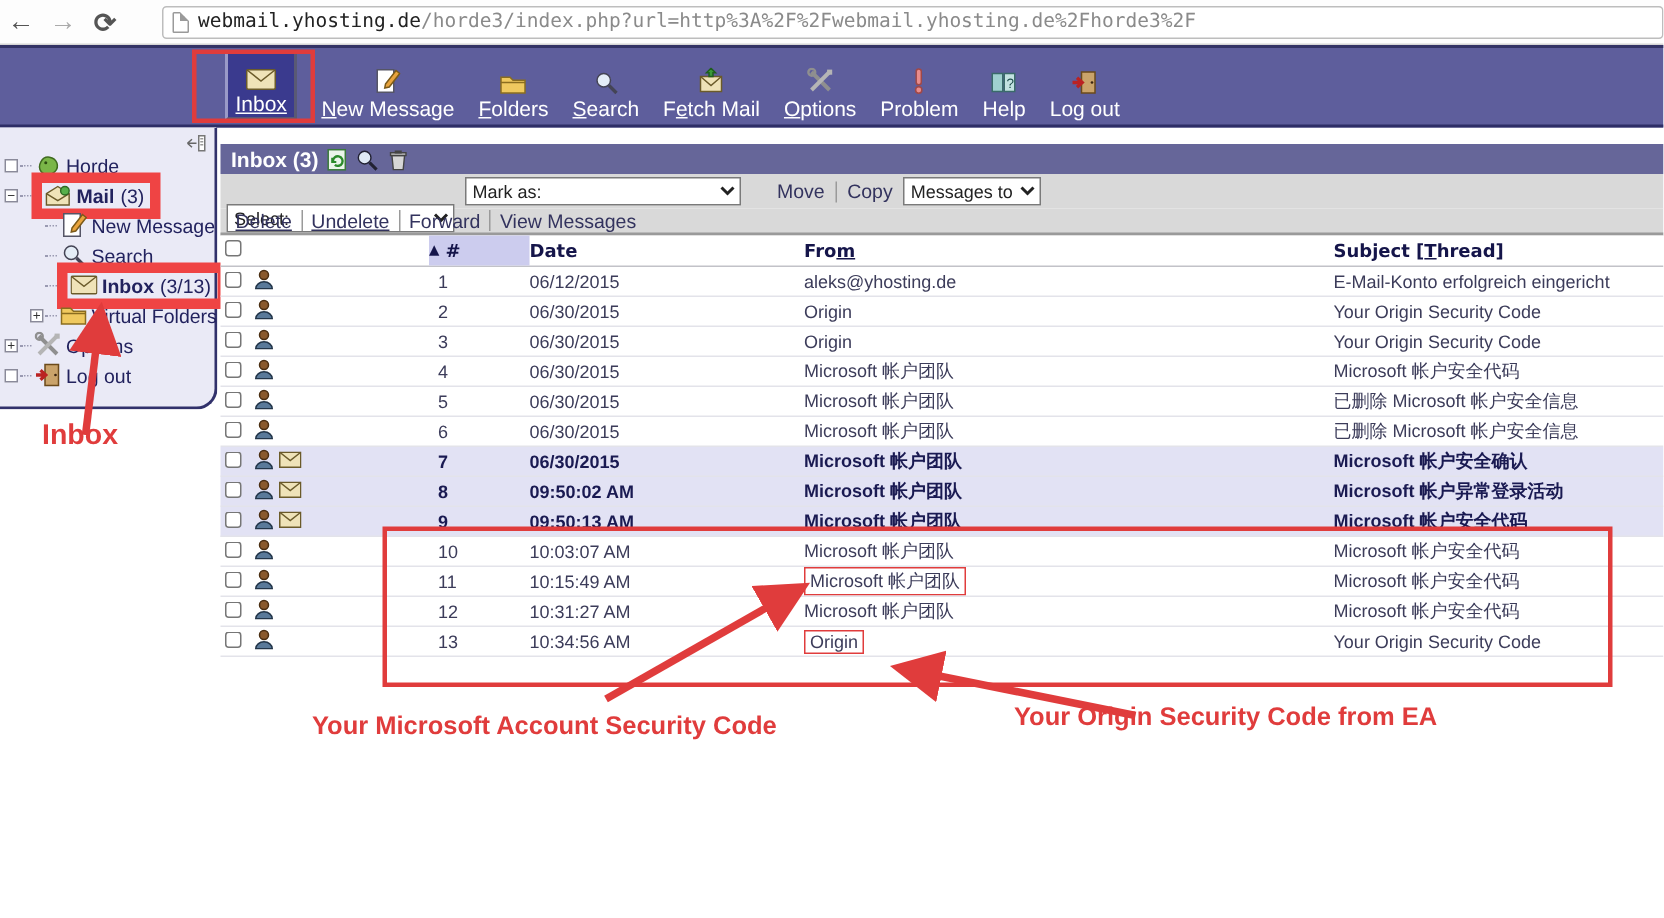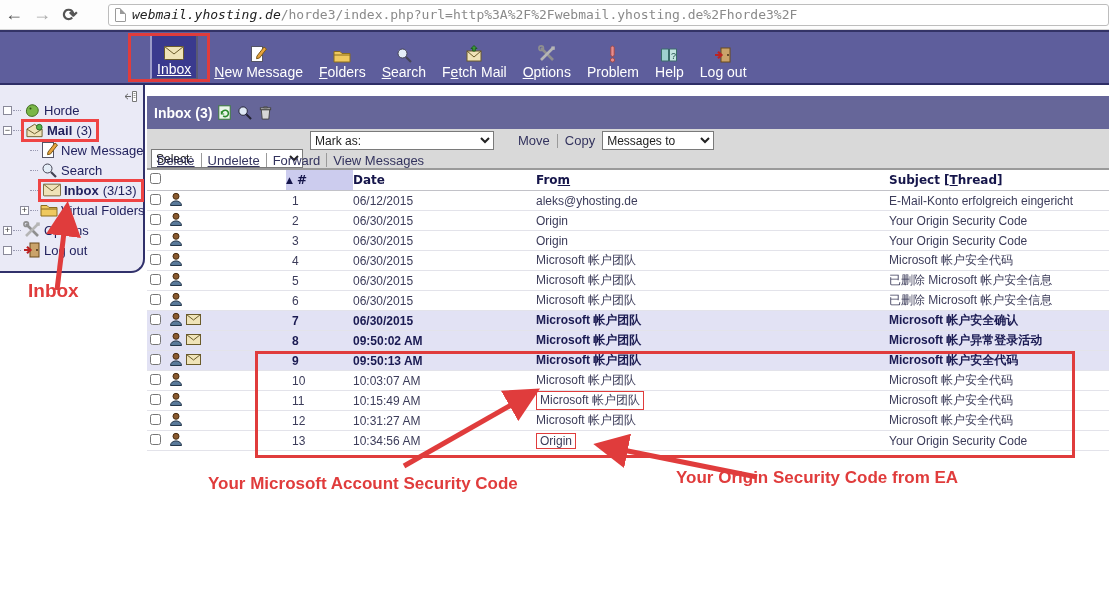--- a/index.html
+++ b/index.html
@@ -12,21 +12,21 @@
     background:#fdfdfd; border-bottom:1px solid #d6d6d6; display:flex; align-items:center; }
   .nav-btn { font-size:18px; font-weight:bold; color:#555; width:28px; text-align:center; cursor:pointer; }
   .nav-btn.fwd { color:#aaa; }
   .url-bar { margin-left:24px; flex:1; height:22px; border:1px solid #bdbdbd; border-radius:3px;
     background:#fff; display:flex; align-items:center; padding:0 6px; overflow:hidden; }
   .page-ico { width:11px; height:14px; border:1px solid #9a9a9a; border-radius:1px; background:#fff;
     margin-right:6px; flex:none; position:relative; }
   .page-ico::after{ content:""; position:absolute; right:-1px; top:-1px; border:3px solid transparent;
     border-top-color:#fff; border-right-color:#fff; border-bottom-color:#9a9a9a; border-left-color:#9a9a9a;}
   .url-text { font-family:"DejaVu Sans Mono", monospace; font-size:13px; white-space:nowrap; }
-  .url-text .host { color:#222;font-style:italic; }
+  .url-text .host { color:#222; }
   .url-text .path { color:#8a8a8a;margin-top:20px; }
 
   
   .toolbar { position:absolute; left:0; top:30px; width:1109px; height:55px; background:#5e5e9c;
     border-top:2px solid #333366; border-bottom:2px solid #2e2e66;
     display:flex; align-items:flex-end; padding:0 0 3px 150px; gap:16px; }
   .tb-item { display:flex; flex-direction:column; align-items:center; gap:1px;
     color:#fff; font-size:14px; cursor:pointer; white-space:nowrap; }
   .tb-item .ico { height:22px; display:flex; align-items:flex-end; }
   .tb-item.selected { background:#3a3a8e; border:2px outset #9a9ac8; padding:2px 5px 1px 5px; }
@@ -41,32 +41,32 @@
     padding-left:3px; white-space:nowrap; cursor:pointer; }
   .tree-item .tg { width:9px; height:9px; border:1px solid #8a8a9a; background:#fff; font-size:9px;
     line-height:7px; text-align:center; color:#333; flex:none; margin-right:1px; }
   .tree-item .tg.none { border:none; background:transparent; }
   .tree-item .dots { width:8px; border-top:1px dotted #9a9ab2; flex:none; margin-right:2px; }
   .tree-item .ico { width:18px; flex:none; display:flex; justify-content:center; margin-right:3px; }
   .tree-item.lvl1 { padding-left:20px; }
   .tree-item.bold .lbl { font-weight:bold; }
   .tree-item .cnt { margin-left:4px; }
   .tree-item .wrap { display:flex; align-items:center; }
-  .tree-item.annotated .wrap { border:3px solid #ef4444; padding:1px 4px 1px 2px; margin-left:-2px; }
+  .tree-item.annotated .wrap { border:7px solid #ef4444; padding:1px 4px 1px 2px; margin-left:-2px; }
 
   
   .main { position:absolute; left:147px; top:96px; width:962px; }
-  .title-bar { height:33px; background:#666699; color:#fff; font-weight:bold; font-size:14px;
+  .title-bar { height:20px; background:#666699; color:#fff; font-weight:bold; font-size:14px;
     display:flex; align-items:center; gap:6px; padding-left:7px; }
   .title-bar .hico { display:flex; align-items:center; cursor:pointer; }
   .action-bar { height:23px; background:#d9d9d9; display:flex; align-items:center; font-size:12px;
     padding-left:4px; color:#222; }
   .action-bar select { height:19px; font-size:12px; border:1px solid #7a7a7a; background:#fff;
     color:#222; margin-right:7px; }
-  .sel-select { width:152px;margin-top:36px; } .sel-markas { width:184px; } .sel-moveto { width:112px; }
+  .sel-select { width:152px;margin-top:36px; } .sel-markas { width:184px; } .sel-moveto { width:92px; }
   .mc-link { color:#33335e; font-size:13px; cursor:pointer; padding:0 7px; }
   .vsep { width:1px; height:14px; background:#9a9a9a; }
   .links-bar { height:18px; background:#d9d9d9; border-bottom:2px solid #9a9a9a; display:flex;
     align-items:center; font-size:13px; color:#33335e; padding-left:4px; }
   .links-bar .alink { cursor:pointer; padding:0 6px; }
   .links-bar .alink.ul { text-decoration:underline; }
   .links-bar .vsep { margin:0; }
 
   
   .grid-row { display:grid; grid-template-columns:20px 119px 67px 183px 353px 1fr; align-items:center;

